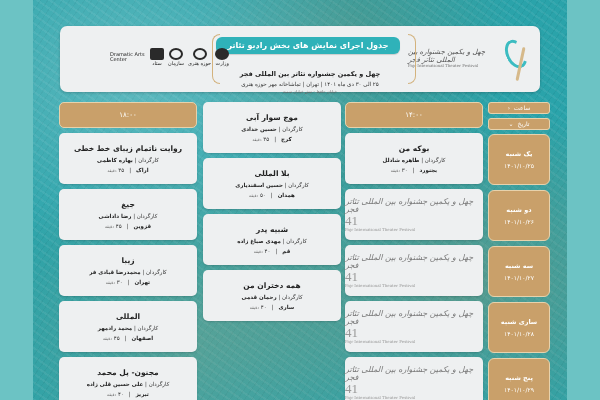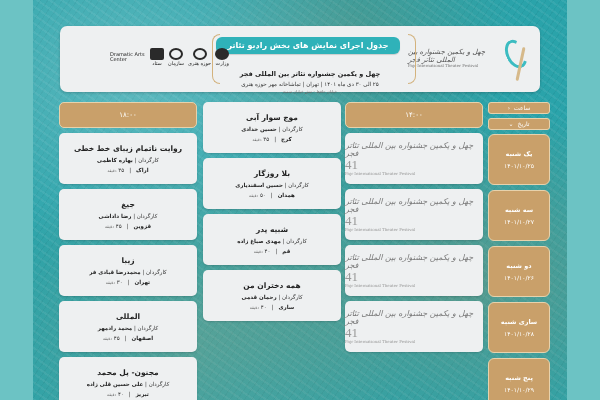--- a/index.html
+++ b/index.html
@@ -141,40 +141,45 @@
     </div>
     <div class="side-btn">
       <span>تاریخ</span>
         <span class="chev">⌄</span>
     </div>
     <div class="day">
         <span class="dn">یک شنبه</span>
         <span class="dd">۱۴۰۱/۱۰/۲۵</span>
       </div>
     <div class="day">
+        <span class="dn">دو شنبه</span>
+        <span class="dd">۱۴۰۱/۱۰/۲۶</span>
+      </div>
+    <div class="day">
         <span class="dn">سه شنبه</span>
         <span class="dd">۱۴۰۱/۱۰/۲۷</span>
       </div>
     <div class="day">
-        <span class="dn">دو شنبه</span>
-        <span class="dd">۱۴۰۱/۱۰/۲۶</span>
-      </div>
-    <div class="day">
         <span class="dn">ساری شنبه</span>
         <span class="dd">۱۴۰۱/۱۰/۲۸</span>
       </div>
     <div class="day">
         <span class="dn">پنج شنبه</span>
         <span class="dd">۱۴۰۱/۱۰/۲۹</span>
       </div>
 
   </div>
 
   <div class="col c14">
     <div class="col-head">۱۴:۰۰</div>
+    <div class="cell">
+      <div class="pt">بوکه من</div>
+      <div class="dir"><span>کارگردان</span> <span>|</span> <b>طاهره شادلل</b></div>
+      <div class="meta"><span class="city">بجنورد</span><span class="sep">|</span><span>۳۰</span> <span class="unit">دقیقه</span></div>
+    </div>
     <div class="cell placeholder">
         <div class="wm"><span>چهل و یکمین جشنواره بین المللی تئاتر فجر</span><br><span class="n">41</span><span class="en">Fajr International Theater Festival</span></div>
       </div>
     <div class="cell placeholder">
         <div class="wm"><span>چهل و یکمین جشنواره بین المللی تئاتر فجر</span><br><span class="n">41</span><span class="en">Fajr International Theater Festival</span></div>
       </div>
     <div class="cell placeholder">
         <div class="wm"><span>چهل و یکمین جشنواره بین المللی تئاتر فجر</span><br><span class="n">41</span><span class="en">Fajr International Theater Festival</span></div>
       </div>
     <div class="cell placeholder">
@@ -183,21 +188,21 @@
 
   </div>
 
   <div class="col c16">
     <div class="cell">
       <div class="pt">موج سوار آبی</div>
       <div class="dir"><span>کارگردان</span> <span>|</span> <b>حسین خدادی</b></div>
       <div class="meta"><span class="city">کرج</span><span class="sep">|</span><span>۳۵</span> <span class="unit">دقیقه</span></div>
     </div>
     <div class="cell">
-      <div class="pt">بلا روزگار</div>
+      <div class="pt">بلا المللی</div>
       <div class="dir"><span>کارگردان</span> <span>|</span> <b>حسین اسفندیاری</b></div>
       <div class="meta"><span class="city">همدان</span><span class="sep">|</span><span>۵۰</span> <span class="unit">دقیقه</span></div>
     </div>
     <div class="cell">
       <div class="pt">شبیه پدر</div>
       <div class="dir"><span>کارگردان</span> <span>|</span> <b>مهدی صباغ زاده</b></div>
       <div class="meta"><span class="city">قم</span><span class="sep">|</span><span>۴۰</span> <span class="unit">دقیقه</span></div>
     </div>
     <div class="cell">
       <div class="pt">همه دختران من</div>

